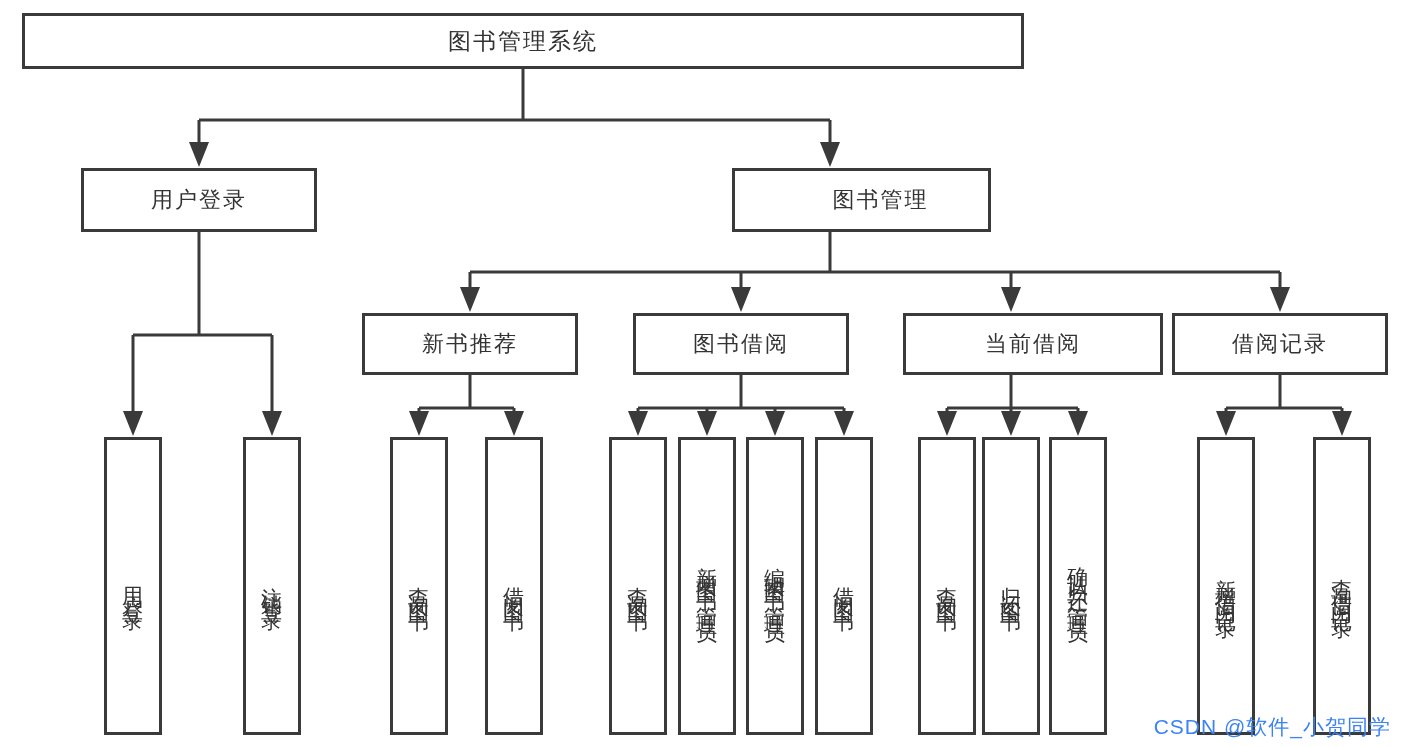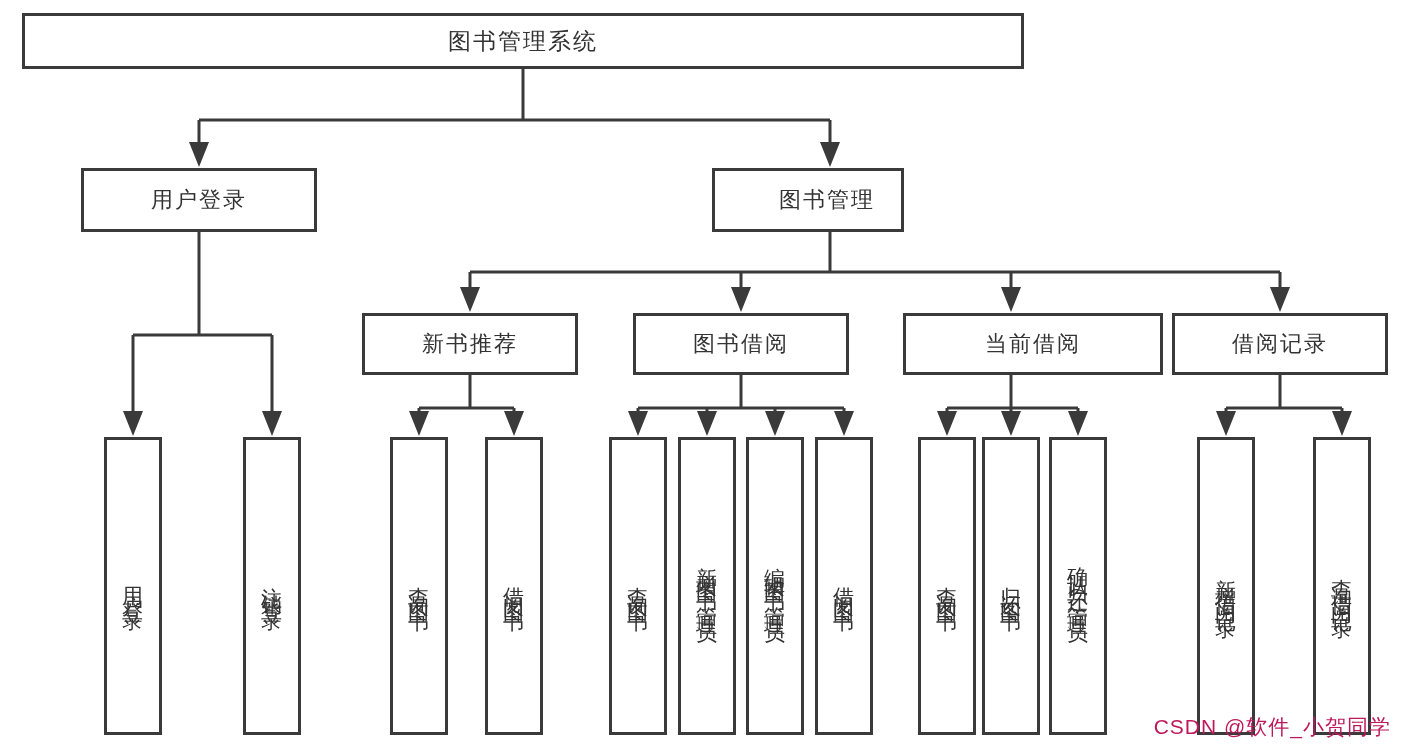--- a/index.html
+++ b/index.html
@@ -54,21 +54,21 @@
     text-orientation: mixed;
     letter-spacing: 8px;
     line-height: 1;
     white-space: nowrap;
   }
   .watermark {
     position: absolute;
     right: 14px;
     bottom: 6px;
     font-size: 21px;
-    color: #be185d;
+    color: #3b82f6;
     letter-spacing: 1px;
     z-index: 5;
   }
 </style>
 </head>
 <body>
 
 <div class="canvas">
 
   <svg class="connectors" viewBox="0 0 1405 747" xmlns="http://www.w3.org/2000/svg">
@@ -100,21 +100,21 @@
       <polygon points="1001,411 1021,411 1011,436"></polygon>
       <polygon points="1068,411 1088,411 1078,436"></polygon>
       <polygon points="1216,411 1236,411 1226,436"></polygon>
       <polygon points="1332,411 1352,411 1342,436"></polygon>
     </g>
   </svg>
 
   <div class="hnode" style="left:22px; top:13px; width:1002px; height:56px; font-size:23px;">图书管理系统</div>
 
   <div class="hnode" style="left:81px; top:168px; width:236px; height:64px;">用户登录</div>
-  <div class="hnode" style="left:712px; top:168px; width:192px; height:64px;padding-left:38px;">图书管理</div>
+  <div class="hnode" style="left:732px; top:168px; width:259px; height:64px;padding-left:38px;">图书管理</div>
 
   <div class="hnode" style="left:362px; top:313px; width:216px; height:62px;">新书推荐</div>
   <div class="hnode" style="left:633px; top:313px; width:216px; height:62px;">图书借阅</div>
   <div class="hnode" style="left:903px; top:313px; width:260px; height:62px;">当前借阅</div>
   <div class="hnode" style="left:1172px; top:313px; width:216px; height:62px;">借阅记录</div>
 
   <div class="vnode" style="left:104px;">
     <span class="vtext">用户登录</span>
   </div>
   <div class="vnode" style="left:243px;">

